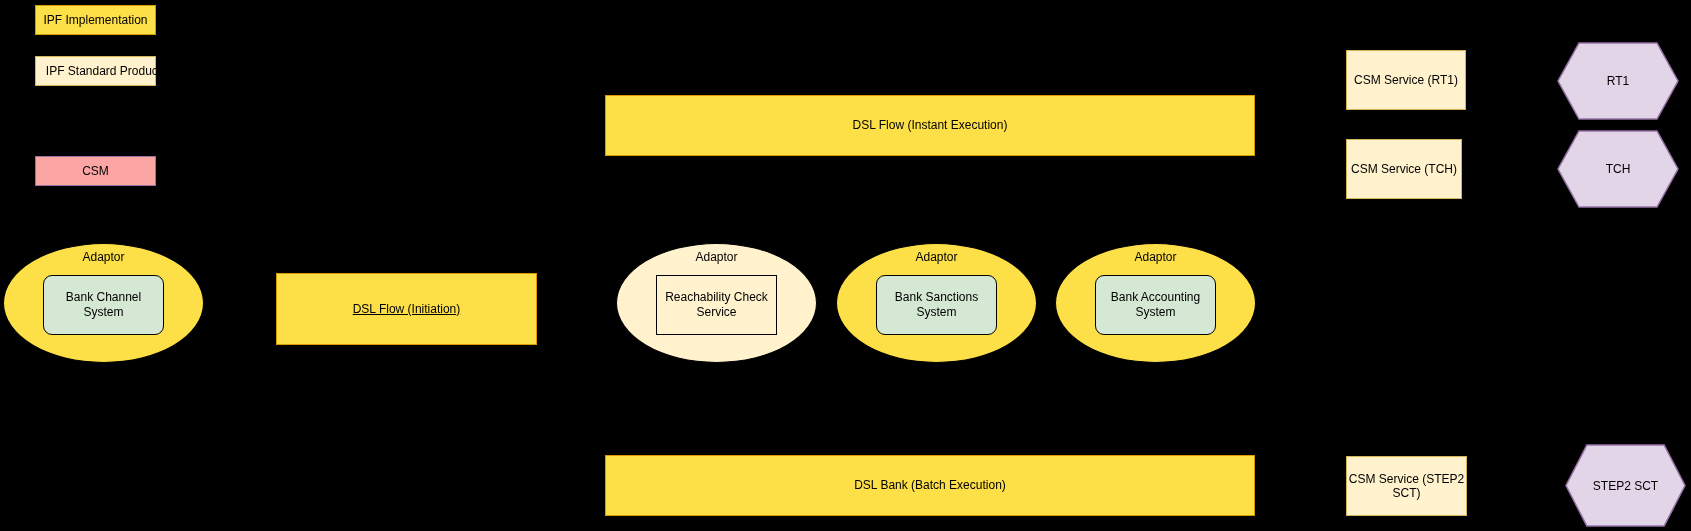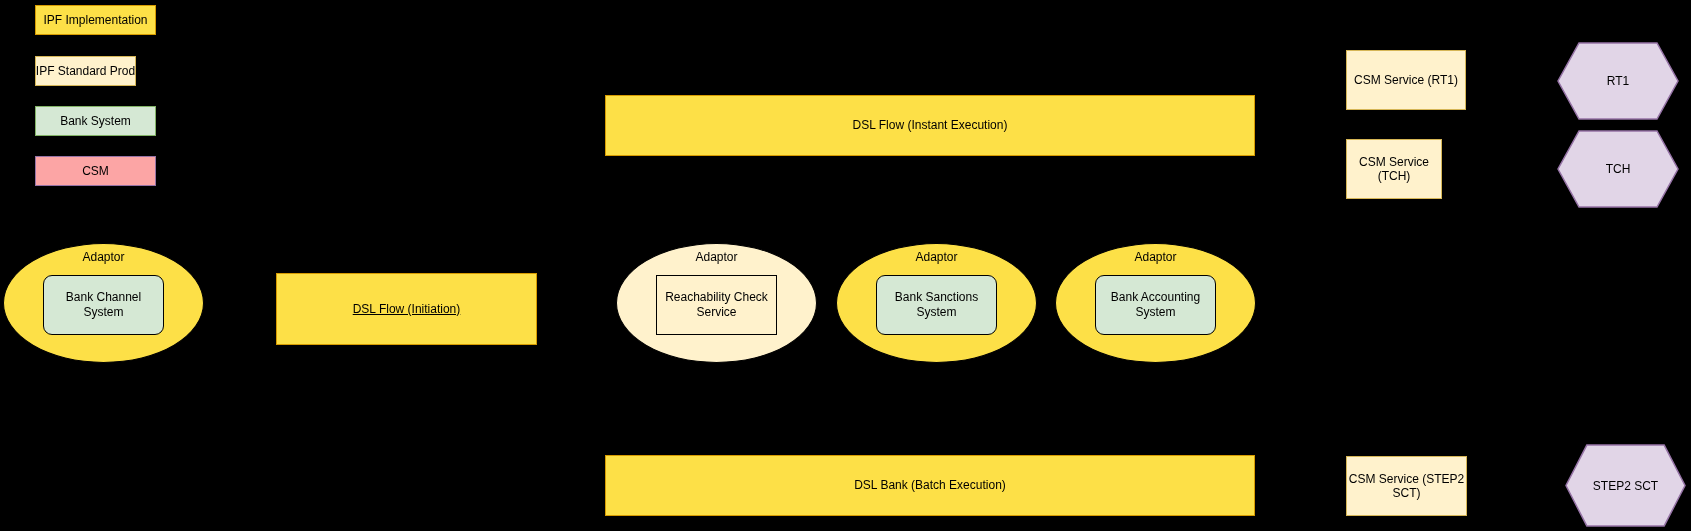--- a/index.html
+++ b/index.html
@@ -69,25 +69,22 @@
   }
 </style>
 </head>
 <body>
 
 <div class="canvas">
 
   <div class="node rect c-impl nowrap" style="left:35px; top:5px; width:121px; height:30px;">
     <span>IPF Implementation</span>
   </div>
-  <div class="node rect c-std nowrap" style="left:35px; top:56px; width:101px; height:30px;padding-left:16px;">
+  <div class="node rect c-std nowrap" style="left:35px; top:56px; width:121px; height:30px;padding-left:16px;">
     <span>IPF Standard Product</span>
-  </div>
-  <div class="node rect c-bank nowrap" style="left:35px; top:106px; width:121px; height:30px;">
-    <span>Bank System</span>
   </div>
   <div class="node rect c-csm nowrap" style="left:35px; top:156px; width:121px; height:30px;">
     <span>CSM</span>
   </div>
 
   <div class="node rect c-impl" style="left:276px; top:273px; width:261px; height:72px;text-decoration:underline;">
     <span>DSL Flow (Initiation)</span>
   </div>
   <div class="node rect c-impl" style="left:605px; top:95px; width:650px; height:61px;">
     <span>DSL Flow (Instant Execution)</span>
@@ -124,21 +121,21 @@
     <div class="ellipse c-impl"></div>
     <div class="adaptor-label">Adaptor</div>
     <div class="inner-box c-bank rounded">
       <span>Bank Accounting System</span>
     </div>
   </div>
 
   <div class="node rect c-std" style="left:1346px; top:50px; width:120px; height:60px;">
     <span>CSM Service (RT1)</span>
   </div>
-  <div class="node rect c-std" style="left:1346px; top:139px; width:96px; height:60px;">
+  <div class="node rect c-std" style="left:1346px; top:139px; width:116px; height:60px;">
     <span>CSM Service (TCH)</span>
   </div>
   <div class="node rect c-std" style="left:1346px; top:456px; width:121px; height:60px;">
     <span>CSM Service (STEP2 SCT)</span>
   </div>
 
   <div class="hex" style="left:1557px; top:42px; width:122px; height:78px;">
     <svg viewBox="0 0 122 80" preserveAspectRatio="none">
       <polygon points="22,1 100,1 121,40 100,79 22,79 1,40" fill="#e1d5e7" stroke="#9673a6" stroke-width="1.5"></polygon>
     </svg>

